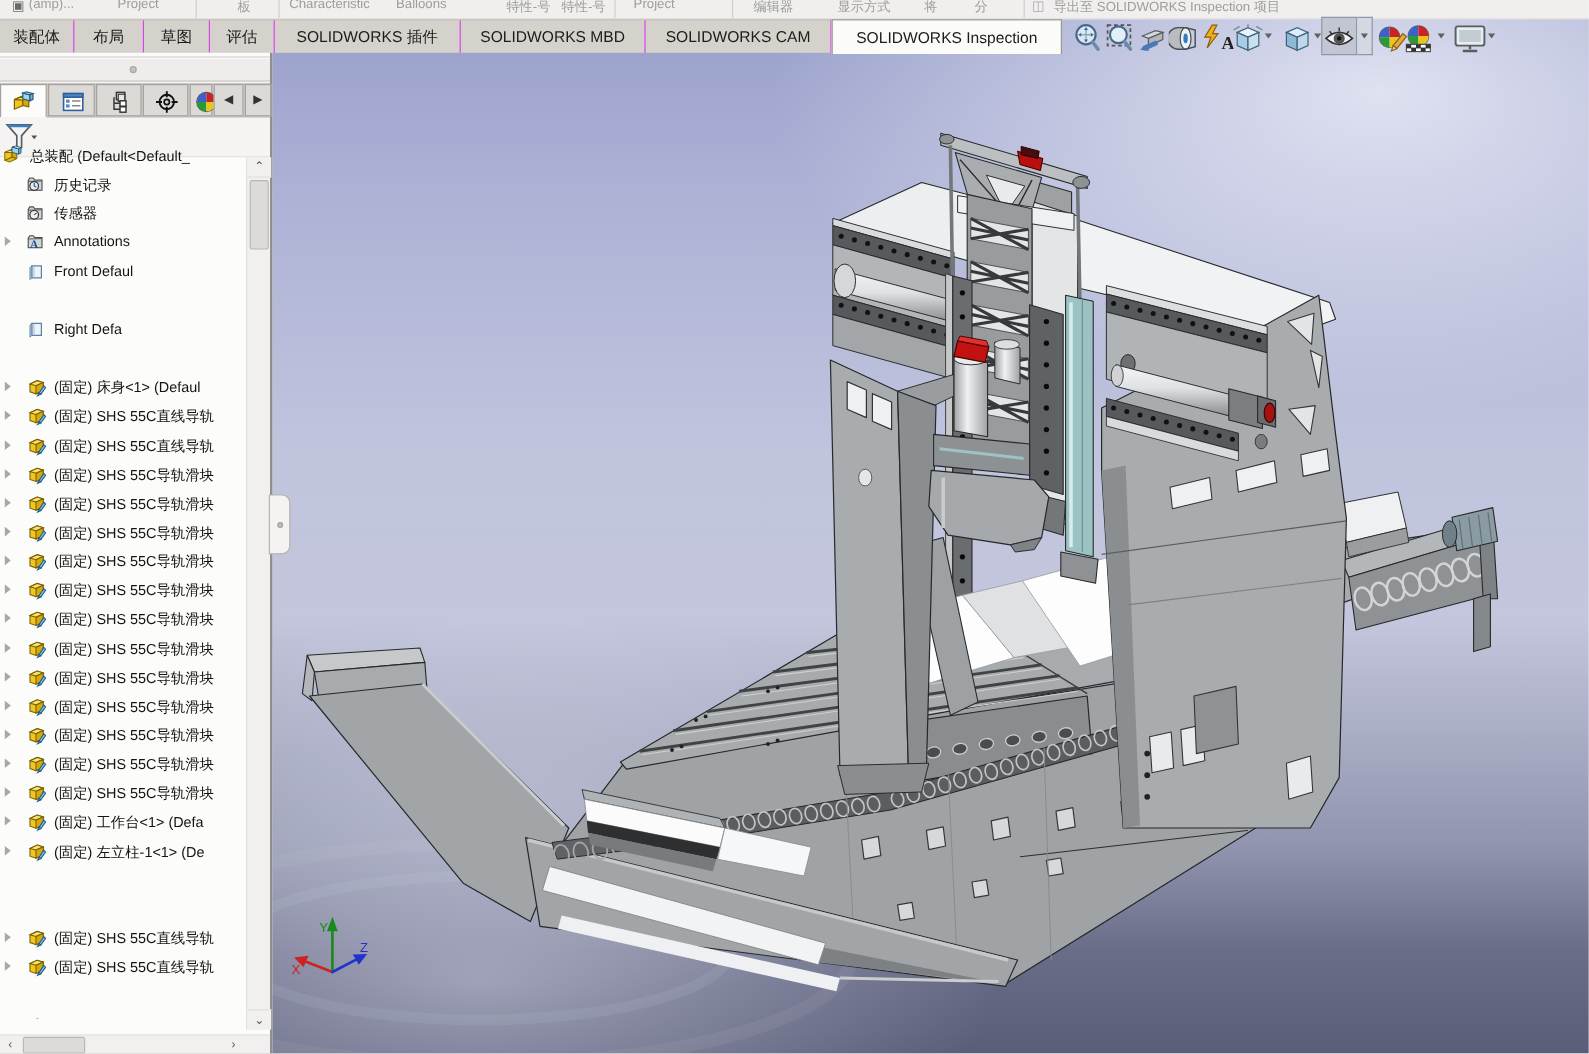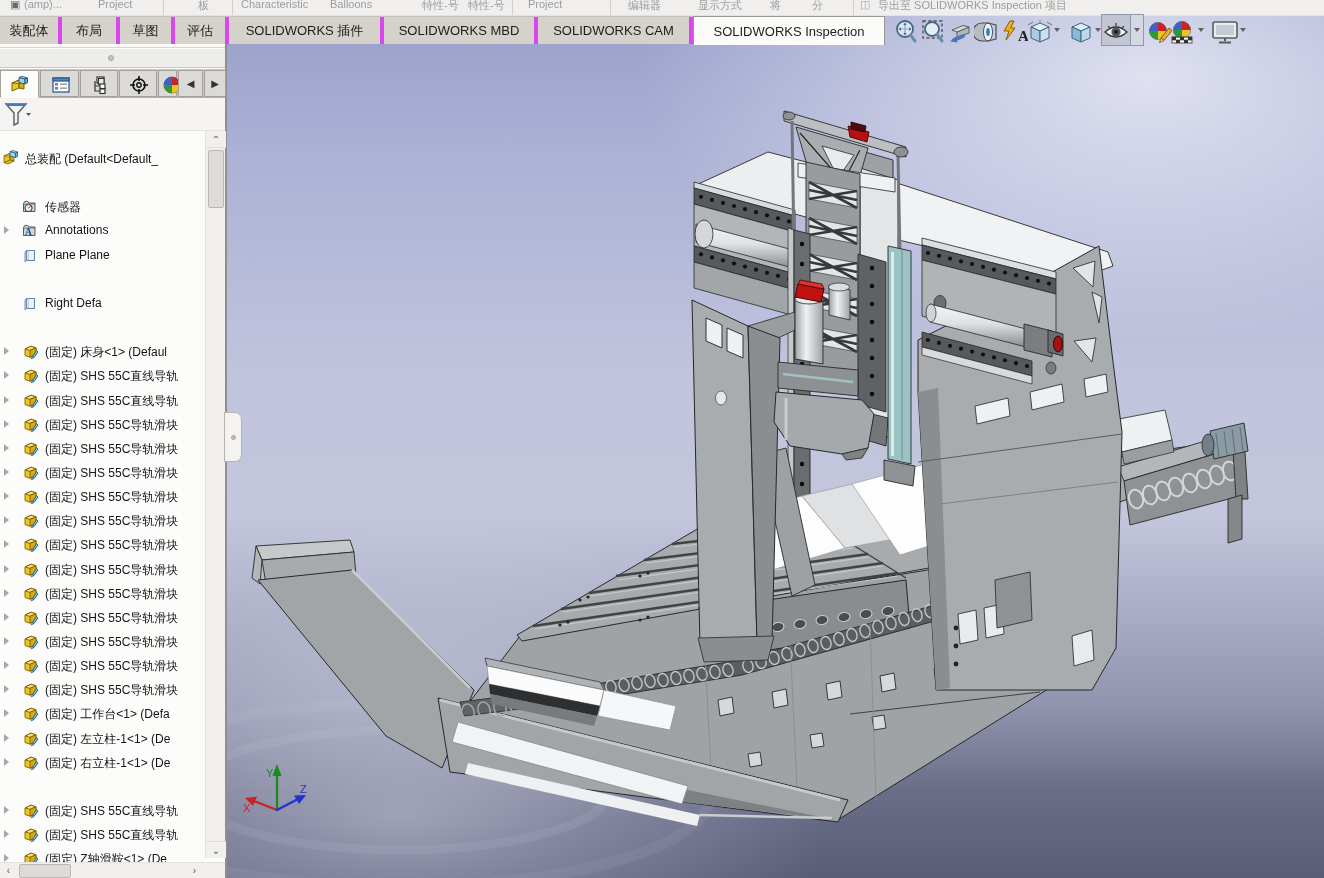--- a/index.html
+++ b/index.html
@@ -10,31 +10,31 @@
   radial-gradient(ellipse 820px 430px at 1150px 60px, rgba(244,245,252,0.75), rgba(244,245,252,0) 62%),
   radial-gradient(ellipse 600px 280px at 400px 800px, rgba(200,203,222,0.55), rgba(200,203,222,0) 72%),
   radial-gradient(ellipse 520px 240px at 430px 660px, rgba(236,238,246,0.30), rgba(236,238,246,0) 70%),
   linear-gradient(180deg, #99a0ca 0%, #aeb3d6 18%, #c0c4dd 42%, #c3c6dc 58%, #9094af 80%, #6a6d88 90%, #5a5d78 100%);
 }
 #machine { position:absolute; left:0; top:0; width:1324px; height:878px; }
 #rowA { position:absolute; left:0; top:0; width:1324px; height:16px; background:#f0efee; border-bottom:1px solid #e3e2e0; overflow:hidden; color:#9d9d9d; font-size:11px; z-index:5; }
 #rowA span { position:absolute; top:-2px; white-space:nowrap; }
 #rowA .sep { position:absolute; top:0; width:1px; height:16px; background:#d0cfcd; }
 #tabbar { position:absolute; left:0; top:16px; width:885px; height:28px; background:#d5d2cc; border-top:1px solid #c5c2bc; z-index:5; }
-.tab { position:absolute; top:0; height:27px; line-height:27px; text-align:center; font-size:13px; color:#1c1c1c; border-right:4px solid #d946ef; }
+.tab { position:absolute; top:0; height:27px; line-height:27px; text-align:center; font-size:13px; color:#1c1c1c; border-right:1px solid #d946ef; }
 #tabact { position:absolute; left:693px; top:-1px; width:192px; height:29px; background:#fbfbfa; border:1px solid #9b9893; border-bottom:none; line-height:29px; text-align:center; font-size:13px; color:#1c1c1c; }
 #panel { position:absolute; left:0; top:44px; width:227px; height:834px; background:#fcfcfb; border-right:2px solid #8f8f8f; z-index:5; }
 #pstrip1 { position:absolute; left:0; top:0; width:225px; height:4px; background:#fafaf9; border-bottom:1px solid #d5d3d0; }
 #pstrip2 { position:absolute; left:0; top:5px; width:225px; height:19px; background:#eeedec; border-bottom:1px solid #c9c7c4; }
 #pdot { position:absolute; left:108px; top:11px; width:6px; height:6px; border-radius:3px; background:#c5c3c0; border:1px solid #a9a7a4; }
 #fmtabs { position:absolute; left:0; top:25px; width:225px; height:29px; background:#cbc8c4; border-bottom:1px solid #b3b0ac; }
 .fmtab { position:absolute; top:1px; height:27px; background:#dcdad6; border:1px solid #a5a29e; }
 .fmtab.act { background:#fcfcfb; border-bottom:1px solid #fcfcfb; height:28px; }
 #filtrow { position:absolute; left:0; top:54px; width:225px; height:33px; background:#f5f4f3; border-bottom:1px solid #e4e3e1; }
-#tree { position:absolute; left:0; top:103px; width:205px; height:731px; overflow:hidden;text-decoration:underline; }
+#tree { position:absolute; left:0; top:74px; width:205px; height:731px; overflow:hidden;text-decoration:underline; }
 .trow { position:absolute; left:0; width:205px; height:24px; font-size:12px; color:#141414; white-space:nowrap; }
 .trow .lab { position:absolute; top:4px; }
 .arr { position:absolute; left:4px; top:7px; width:0; height:0; border-left:5px solid #a7a7a7; border-top:4px solid transparent; border-bottom:4px solid transparent; }
 .ticon { position:absolute; top:3px; }
 #vsb { position:absolute; left:205px; top:87px; width:20px; height:727px; background:#f1f0ef; border-left:1px solid #e2e1df; }
 #vsb .btn { position:absolute; left:0; width:20px; height:17px; background:#f1f0ef; color:#5a5a5a; font-size:10px; text-align:center; line-height:17px; }
 #vthumb { position:absolute; left:2px; top:19px; width:16px; height:58px; background:#dddbd9; border:1px solid #b9b7b4; border-radius:2px; }
 #hsb { position:absolute; left:0; top:818px; width:225px; height:16px; background:#f1f0ef; border-top:1px solid #e2e1df; }
 #hsb .btn { position:absolute; top:0; width:17px; height:16px; color:#5a5a5a; font-size:10px; text-align:center; line-height:16px; }
 #hthumb { position:absolute; left:19px; top:1px; width:52px; height:14px; background:#dddbd9; border:1px solid #b9b7b4; border-radius:2px; }
@@ -556,20 +556,29 @@
               <polygon points="2,6 8,3.4 8,10 2,12.6" fill="#f2c71d" stroke="#7a6105" stroke-width="0.8"></polygon>
               <polygon points="8,3.4 12,4.6 12,11.2 8,10" fill="#d9a90c" stroke="#7a6105" stroke-width="0.8"></polygon>
               <polygon points="2,6 6,4.2 12,4.6 8,6.2" fill="#f7e06a" stroke="#7a6105" stroke-width="0.8"></polygon>
               <polygon points="8,1.5 13.5,3 13.5,7.5 8,6" fill="#9fd4ee" stroke="#2a5a7a" stroke-width="0.8"></polygon>
               <polygon points="8,1.5 11,0.6 15.5,2 13.5,3" fill="#cfeafa" stroke="#2a5a7a" stroke-width="0.8"></polygon>
               <polygon points="13.5,3 15.5,2 15.5,6.4 13.5,7.5" fill="#6fb4d8" stroke="#2a5a7a" stroke-width="0.8"></polygon>
               <polygon points="2,12.6 8,10 12,11.2 6,14" fill="#e8ba10" stroke="#7a6105" stroke-width="0.8"></polygon>
             </svg></span>
           <span class="lab" style="left:25px">总装配  (Default&lt;Default_</span>
         </div>
+<div class="trow" style="top:24.1px">
+          <span class="ticon" style="left:22px"><svg width="17" height="17" viewBox="0 0 17 17">
+              <path d="M1.5,5.5 L1.5,13.5 L13,13.5 L13,5 L7,5 L5.7,3.4 L2.8,3.4 Z" fill="#cfd6da" stroke="#4a4a4a" stroke-width="0.9"></path>
+              <path d="M1.5,6.2 L13,5.8" stroke="#4a4a4a" stroke-width="0.7"></path>
+              <circle cx="6.5" cy="10" r="3.6" fill="#e8eef4" stroke="#333"></circle>
+              <path d="M6.5,7.6 L6.5,10 L8.3,11" stroke="#1a5d9a" fill="none"></path>
+            </svg></span>
+          <span class="lab" style="left:45px">历史记录</span>
+        </div>
 <div class="trow" style="top:48.3px">
           <span class="ticon" style="left:22px"><svg width="17" height="17" viewBox="0 0 17 17">
               <path d="M1.5,5.5 L1.5,13.5 L13,13.5 L13,5 L7,5 L5.7,3.4 L2.8,3.4 Z" fill="#cfd6da" stroke="#4a4a4a" stroke-width="0.9"></path>
               <path d="M1.5,6.2 L13,5.8" stroke="#4a4a4a" stroke-width="0.7"></path>
               <circle cx="6.5" cy="10" r="3.6" fill="#e8eef4" stroke="#333"></circle>
               <path d="M6.5,10 L8.6,8.4" stroke="#c22" fill="none"></path>
             </svg></span>
           <span class="lab" style="left:45px">传感器</span>
         </div>
 <div class="trow" style="top:72.4px">
@@ -580,21 +589,21 @@
               <text x="6.5" y="13.4" font-size="9.5" font-weight="bold" text-anchor="middle" fill="#1a4f96" font-family="Liberation Serif,serif">A</text>
             </svg></span>
           <span class="lab" style="left:45px">Annotations</span>
         </div>
 <div class="trow" style="top:96.6px">
           <span class="ticon" style="left:22px"><svg width="17" height="17" viewBox="0 0 17 17">
               <polygon points="4.5,3.5 12.5,3.5 12.5,13.5 4.5,13.5" fill="#eef3f8" stroke="#5b80a8" stroke-width="1"></polygon>
               <polygon points="3,5 4.5,3.5 4.5,13.5 3,15" fill="#c7d6e6" stroke="#5b80a8" stroke-width="0.8"></polygon>
               <path d="M6.3,3.5 L6.3,13.5" stroke="#9ab2c8" stroke-width="0.7"></path>
             </svg></span>
-          <span class="lab" style="left:45px">Plane Plane</span>
+          <span class="lab" style="left:45px">Front Defaul</span>
         </div>
 <div class="trow" style="top:144.9px">
           <span class="ticon" style="left:22px"><svg width="17" height="17" viewBox="0 0 17 17">
               <polygon points="4.5,3.5 12.5,3.5 12.5,13.5 4.5,13.5" fill="#eef3f8" stroke="#5b80a8" stroke-width="1"></polygon>
               <polygon points="3,5 4.5,3.5 4.5,13.5 3,15" fill="#c7d6e6" stroke="#5b80a8" stroke-width="0.8"></polygon>
               <path d="M6.3,3.5 L6.3,13.5" stroke="#9ab2c8" stroke-width="0.7"></path>
             </svg></span>
           <span class="lab" style="left:45px">Right Defa</span>
         </div>
 <div class="trow" style="top:193.2px">
@@ -777,31 +786,20 @@
           <i class="arr"></i>
           <span class="ticon" style="left:22px"><svg width="17" height="17" viewBox="0 0 17 17">
               <polygon points="3,6 9,3.2 14,4.8 14,11.5 8,14.2 3,12.5" fill="#f2c71d" stroke="#7a6105" stroke-width="0.9"></polygon>
               <polygon points="3,6 9,3.2 14,4.8 8,7.4" fill="#f8e26e" stroke="#7a6105" stroke-width="0.9"></polygon>
               <polygon points="8,7.4 14,4.8 14,11.5 8,14.2" fill="#d9a90c" stroke="#7a6105" stroke-width="0.9"></polygon>
               <path d="M10.5,13.5 L14.5,7.5 L16,9 L12,14.5 Z" fill="#7fc3e8" stroke="#1f5d8a" stroke-width="0.9"></path>
               <path d="M10.5,13.5 L9.3,15.8 L12,14.5 Z" fill="#e8eef2" stroke="#1f5d8a" stroke-width="0.9"></path>
             </svg></span>
           <span class="lab" style="left:45px">(固定) 左立柱-1&lt;1&gt; (De</span>
         </div>
-<div class="trow" style="top:603.7px">
-          <i class="arr"></i>
-          <span class="ticon" style="left:22px"><svg width="17" height="17" viewBox="0 0 17 17">
-              <polygon points="3,6 9,3.2 14,4.8 14,11.5 8,14.2 3,12.5" fill="#f2c71d" stroke="#7a6105" stroke-width="0.9"></polygon>
-              <polygon points="3,6 9,3.2 14,4.8 8,7.4" fill="#f8e26e" stroke="#7a6105" stroke-width="0.9"></polygon>
-              <polygon points="8,7.4 14,4.8 14,11.5 8,14.2" fill="#d9a90c" stroke="#7a6105" stroke-width="0.9"></polygon>
-              <path d="M10.5,13.5 L14.5,7.5 L16,9 L12,14.5 Z" fill="#7fc3e8" stroke="#1f5d8a" stroke-width="0.9"></path>
-              <path d="M10.5,13.5 L9.3,15.8 L12,14.5 Z" fill="#e8eef2" stroke="#1f5d8a" stroke-width="0.9"></path>
-            </svg></span>
-          <span class="lab" style="left:45px">(固定) 右立柱-1&lt;1&gt; (De</span>
-        </div>
 <div class="trow" style="top:652.0px">
           <i class="arr"></i>
           <span class="ticon" style="left:22px"><svg width="17" height="17" viewBox="0 0 17 17">
               <polygon points="3,6 9,3.2 14,4.8 14,11.5 8,14.2 3,12.5" fill="#f2c71d" stroke="#7a6105" stroke-width="0.9"></polygon>
               <polygon points="3,6 9,3.2 14,4.8 8,7.4" fill="#f8e26e" stroke="#7a6105" stroke-width="0.9"></polygon>
               <polygon points="8,7.4 14,4.8 14,11.5 8,14.2" fill="#d9a90c" stroke="#7a6105" stroke-width="0.9"></polygon>
               <path d="M10.5,13.5 L14.5,7.5 L16,9 L12,14.5 Z" fill="#7fc3e8" stroke="#1f5d8a" stroke-width="0.9"></path>
               <path d="M10.5,13.5 L9.3,15.8 L12,14.5 Z" fill="#e8eef2" stroke="#1f5d8a" stroke-width="0.9"></path>
             </svg></span>
           <span class="lab" style="left:45px">(固定) SHS 55C直线导轨</span>
@@ -809,31 +807,20 @@
 <div class="trow" style="top:676.2px">
           <i class="arr"></i>
           <span class="ticon" style="left:22px"><svg width="17" height="17" viewBox="0 0 17 17">
               <polygon points="3,6 9,3.2 14,4.8 14,11.5 8,14.2 3,12.5" fill="#f2c71d" stroke="#7a6105" stroke-width="0.9"></polygon>
               <polygon points="3,6 9,3.2 14,4.8 8,7.4" fill="#f8e26e" stroke="#7a6105" stroke-width="0.9"></polygon>
               <polygon points="8,7.4 14,4.8 14,11.5 8,14.2" fill="#d9a90c" stroke="#7a6105" stroke-width="0.9"></polygon>
               <path d="M10.5,13.5 L14.5,7.5 L16,9 L12,14.5 Z" fill="#7fc3e8" stroke="#1f5d8a" stroke-width="0.9"></path>
               <path d="M10.5,13.5 L9.3,15.8 L12,14.5 Z" fill="#e8eef2" stroke="#1f5d8a" stroke-width="0.9"></path>
             </svg></span>
           <span class="lab" style="left:45px">(固定) SHS 55C直线导轨</span>
-        </div>
-<div class="trow" style="top:700.3px">
-          <i class="arr"></i>
-          <span class="ticon" style="left:22px"><svg width="17" height="17" viewBox="0 0 17 17">
-              <polygon points="3,6 9,3.2 14,4.8 14,11.5 8,14.2 3,12.5" fill="#f2c71d" stroke="#7a6105" stroke-width="0.9"></polygon>
-              <polygon points="3,6 9,3.2 14,4.8 8,7.4" fill="#f8e26e" stroke="#7a6105" stroke-width="0.9"></polygon>
-              <polygon points="8,7.4 14,4.8 14,11.5 8,14.2" fill="#d9a90c" stroke="#7a6105" stroke-width="0.9"></polygon>
-              <path d="M10.5,13.5 L14.5,7.5 L16,9 L12,14.5 Z" fill="#7fc3e8" stroke="#1f5d8a" stroke-width="0.9"></path>
-              <path d="M10.5,13.5 L9.3,15.8 L12,14.5 Z" fill="#e8eef2" stroke="#1f5d8a" stroke-width="0.9"></path>
-            </svg></span>
-          <span class="lab" style="left:45px">(固定) Z轴滑鞍&lt;1&gt; (De</span>
         </div>
 <div class="trow" style="top:724.5px">
           <span class="ticon" style="left:22px"><svg width="17" height="17" viewBox="0 0 17 17">
               <polygon points="3,6 9,3.2 14,4.8 14,11.5 8,14.2 3,12.5" fill="#f2c71d" stroke="#7a6105" stroke-width="0.9"></polygon>
               <polygon points="3,6 9,3.2 14,4.8 8,7.4" fill="#f8e26e" stroke="#7a6105" stroke-width="0.9"></polygon>
               <polygon points="8,7.4 14,4.8 14,11.5 8,14.2" fill="#d9a90c" stroke="#7a6105" stroke-width="0.9"></polygon>
               <path d="M10.5,13.5 L14.5,7.5 L16,9 L12,14.5 Z" fill="#7fc3e8" stroke="#1f5d8a" stroke-width="0.9"></path>
               <path d="M10.5,13.5 L9.3,15.8 L12,14.5 Z" fill="#e8eef2" stroke="#1f5d8a" stroke-width="0.9"></path>
             </svg></span>
           <span class="lab" style="left:45px">(固定) SHS 55C直线导轨</span>

